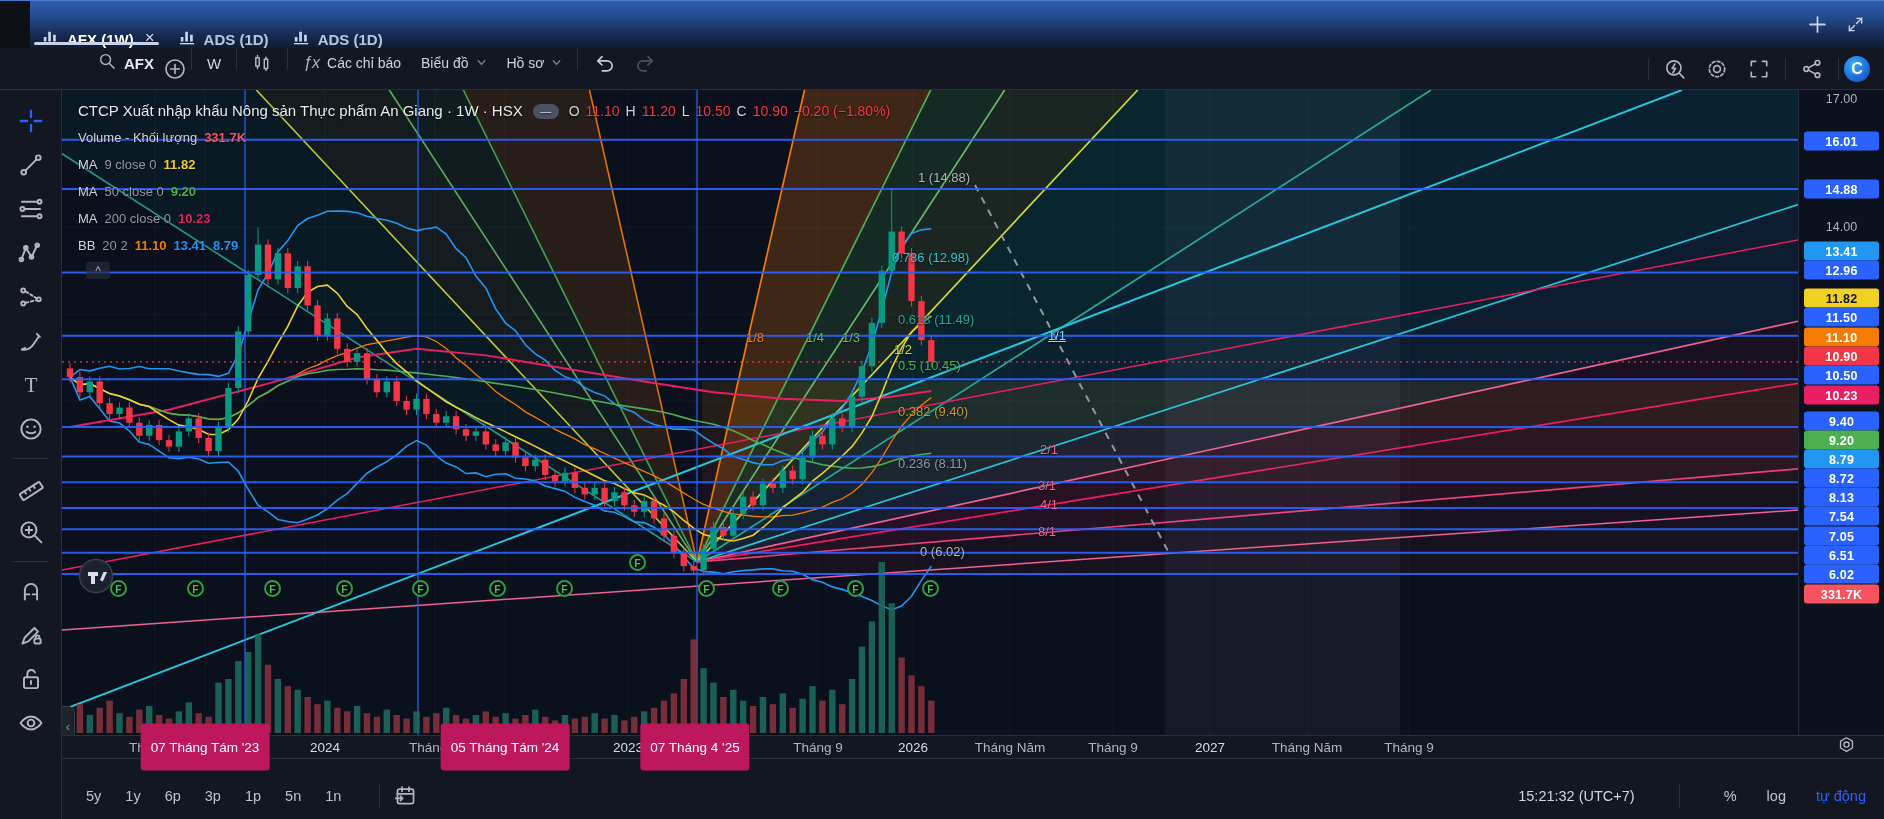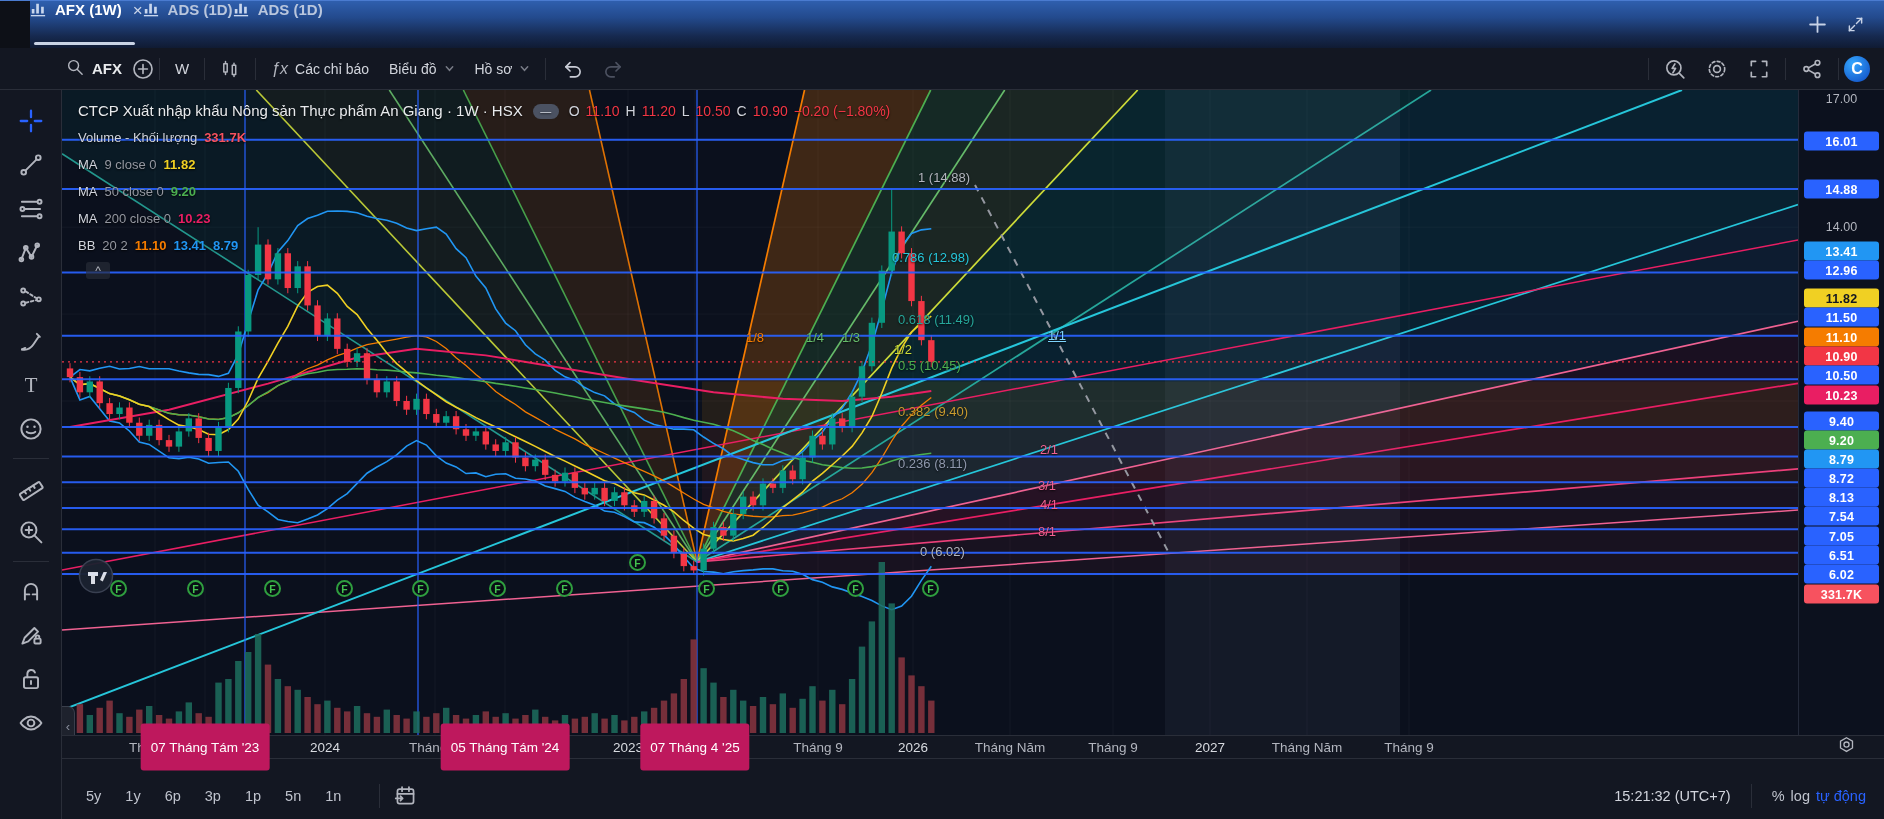--- a/index.html
+++ b/index.html
@@ -3,28 +3,28 @@
 <meta charset="utf-8">
 <style>
   *{margin:0;padding:0;box-sizing:border-box}
   html,body{background:#000}
   .app{position:relative;width:1884px;height:819px;background:#131722;color:#d1d4dc;
        font-family:"Liberation Sans","DejaVu Sans",sans-serif;overflow:hidden;display:flex;flex-direction:column;user-select:none}
   
   .tabbar{height:48px;display:flex;align-items:stretch;
           background:linear-gradient(180deg,#2f5fae 0%,#234a8d 35%,#16294f 75%,#101b33 100%);border-top:1px solid #4a7bd0}
   .tabpad{width:30px;background:#0d1017}
-  .tab{display:flex;align-items:flex-start;gap:9px;padding:0 0;font-size:15px;font-weight:700;color:#b9c6dd;position:relative;cursor:pointer}
+  .tab{display:flex;align-items:flex-end;gap:9px;padding:0 12px;font-size:15px;font-weight:700;color:#b9c6dd;position:relative;cursor:pointer}
   .tab.active{color:#fff}
   .tab.active::after{content:"";position:absolute;left:4px;right:8px;bottom:3px;height:3px;background:#c9d3e4;border-radius:2px}
   .tab .close{font-size:17px;font-weight:400;color:#cdd7ea;margin-left:2px}
   .tabbar-right{margin-left:auto;display:flex;align-items:center;gap:20px;padding-right:20px}
   .tbbtn{display:flex;align-items:center;justify-content:center;cursor:pointer}
   
-  .toolbar{height:42px;display:flex;align-items:center;background:#131722;border-bottom:1px solid #2a2e39;padding:0 14px 0 56px;font-size:14px}
+  .toolbar{height:42px;display:flex;background:#131722;border-bottom:1px solid #2a2e39;padding:0 14px 0 88px;font-size:14px}
   .titem{display:flex;align-items:center;gap:7px;padding:0 10px;height:30px;border-radius:4px;color:#d1d4dc;cursor:pointer;white-space:nowrap}
   .tdiv{width:1px;height:22px;background:#2a2e39;margin:0 5px}
   .symtxt{font-weight:700;font-size:15px;color:#e8eaed}
   .fx{font-style:italic;font-size:16px;color:#b2b5be}
   .toolbar-right{margin-left:auto;display:flex;align-items:center}
   .logoC{width:26px;height:26px;border-radius:50%;background:radial-gradient(circle at 35% 30%,#35a8ff,#0d47c0);
          color:#fff;font-weight:700;font-size:16px;display:flex;align-items:center;justify-content:center}
   
   .main{flex:1;display:flex;min-height:0}
   .sidebar{width:62px;background:#131722;border-right:1px solid #2a2e39;display:flex;flex-direction:column;align-items:center;padding-top:12px;gap:6px}
@@ -59,21 +59,21 @@
   
   .time-axis{position:relative;height:28px;background:#131722;border-top:1px solid #2a2e39;font-size:13.5px;color:#b2b5be;cursor:ew-resize}
   .tlab{position:absolute;top:50%;transform:translate(-50%,-50%);white-space:nowrap}
   .tlab.bold{color:#d8dbe0;font-weight:400}
   .tlab.badge{background:#be185d;color:#fff;padding:16px 10px;border-radius:3px;z-index:2}
   .hexbtn{position:absolute;right:28px;top:50%;transform:translateY(-50%);cursor:pointer}
   
   .bottom-bar{height:73px;background:#131722;border-top:1px solid #2a2e39;display:flex;align-items:center;padding:14px 18px 0 24px;font-size:14.5px;color:#bfc3cd}
   .rng{margin-right:24px;cursor:pointer}
   .bdiv{width:1px;height:24px;background:#2a2e39;margin:0 14px}
-  .bb-right{margin-left:auto;display:flex;align-items:center;gap:6px}
+  .bb-right{margin-left:auto;display:flex;align-items:center;gap:30px}
   .auto{color:#2962ff;cursor:pointer}
   .clock{color:#d1d4dc}
 </style>
 </head>
 <body>
 
 <div class="app">
 
   <div class="tabbar">
     <div class="tabpad"></div>

